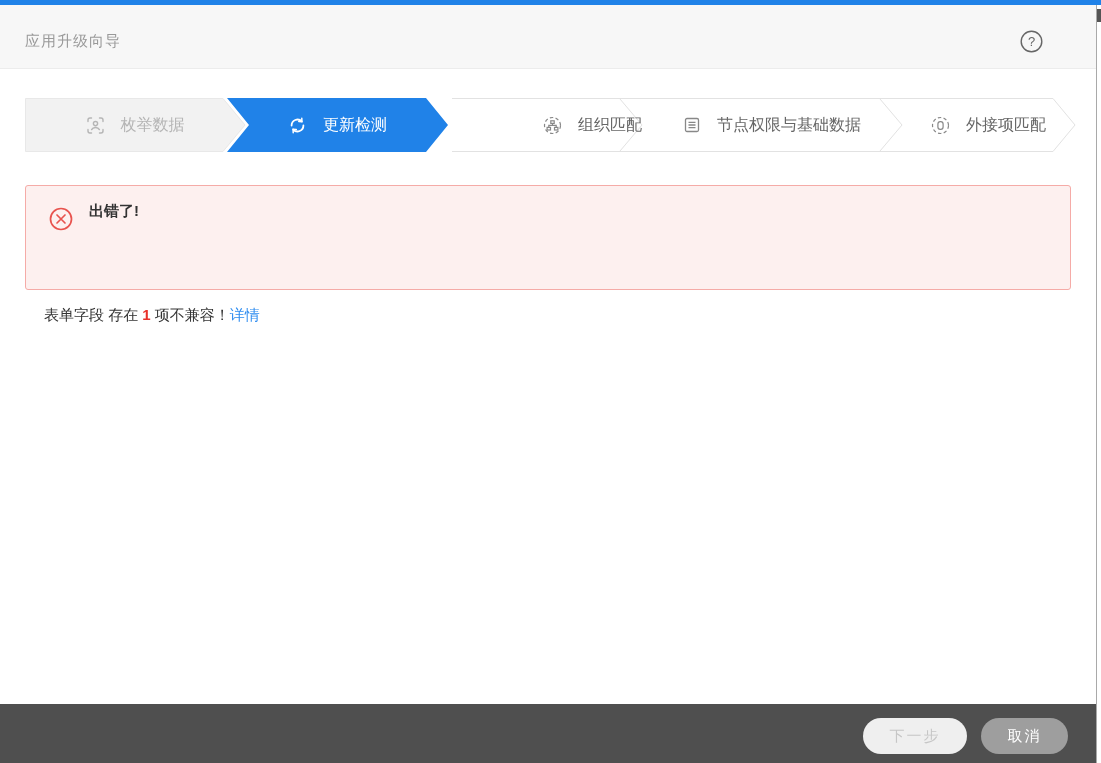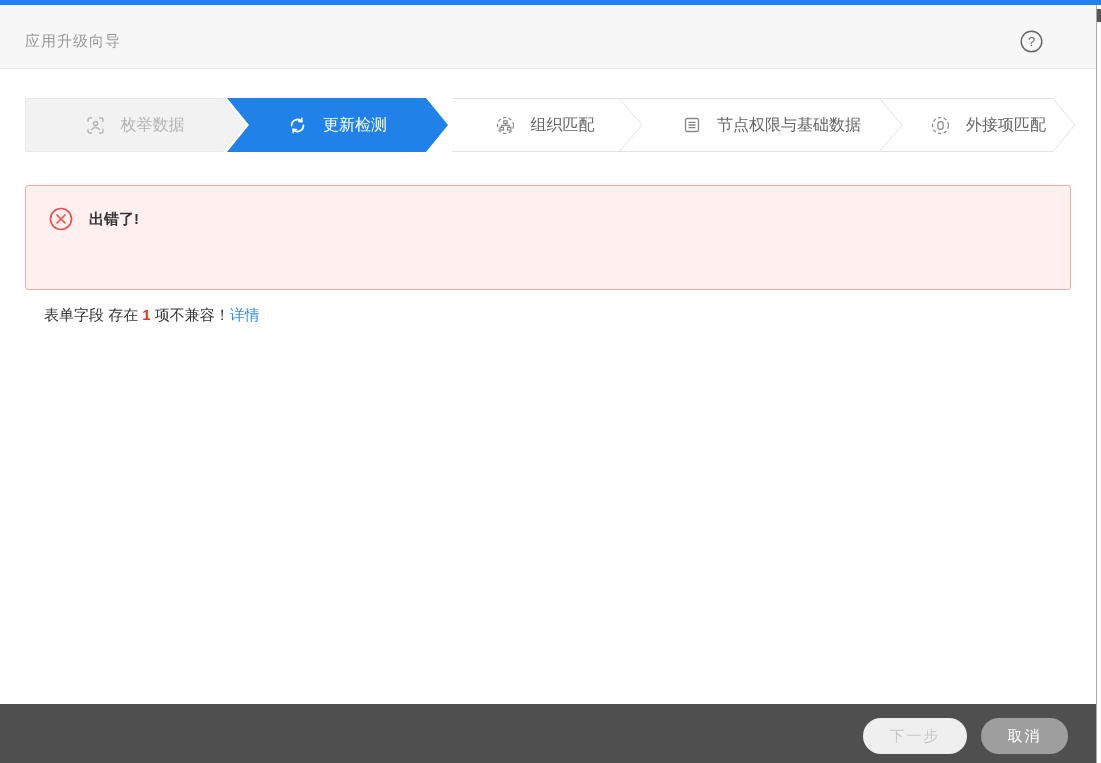--- a/index.html
+++ b/index.html
@@ -18,31 +18,31 @@
   .page-title{position:absolute;left:25px;top:27px;font-size:15px;color:#999999;letter-spacing:1px;}
   .help{position:absolute;right:58px;top:25px;width:23px;height:23px;cursor:pointer;}
 
   
   .stepbar{position:absolute;left:25px;top:98px;width:1050px;height:54px;}
   .step-bg{position:absolute;left:0;top:0;overflow:visible;}
   .step{position:absolute;top:0;height:54px;display:flex;align-items:center;justify-content:center;gap:16px;font-size:16px;}
   .step .ic{display:inline-flex;align-items:center;}
   .step.s1{left:0;width:220px;color:#b5b5b5;}
   .step.s2{left:202px;width:221px;color:#ffffff;align-items:center;}
-  .step.s3{left:423px;width:194px;color:#666666;}
+  .step.s3{left:423px;width:194px;color:#666666;justify-content:flex-end;}
   .step.s4{left:617px;width:260px;color:#666666;}
   .step.s5{left:877px;width:173px;color:#666666;}
 
   
   .error-banner{
     position:absolute;left:25px;top:185px;width:1046px;height:105px;
     background:#fdf0ef;border:1px solid #f5aba7;border-radius:3px;box-sizing:border-box;
   }
   .error-icon{position:absolute;left:23px;top:21px;width:24px;height:24px;}
-  .error-title{position:absolute;left:63px;top:24px;font-size:15px;font-weight:bold;color:#333333;}
+  .error-title{position:absolute;left:63px;top:16px;font-size:15px;font-weight:bold;color:#333333;}
   .error-message{position:absolute;left:63px;top:61px;font-size:14px;color:#666666;}
 
   
   .summary{position:absolute;left:44px;top:306px;font-size:15px;color:#333333;}
   .summary span{white-space:pre;}
   .summary .red{color:#e8312a;font-weight:bold;}
   .summary .link{color:#2d8cf0;text-decoration:none;cursor:pointer;}
 
   
   .footer{position:absolute;left:0;top:704px;width:1101px;height:59px;background:#4f4f4f;}

